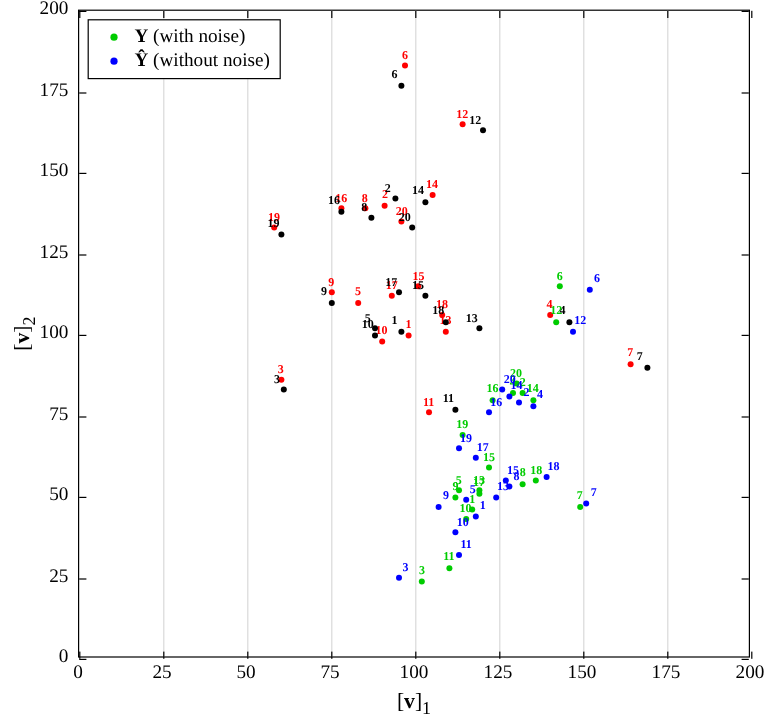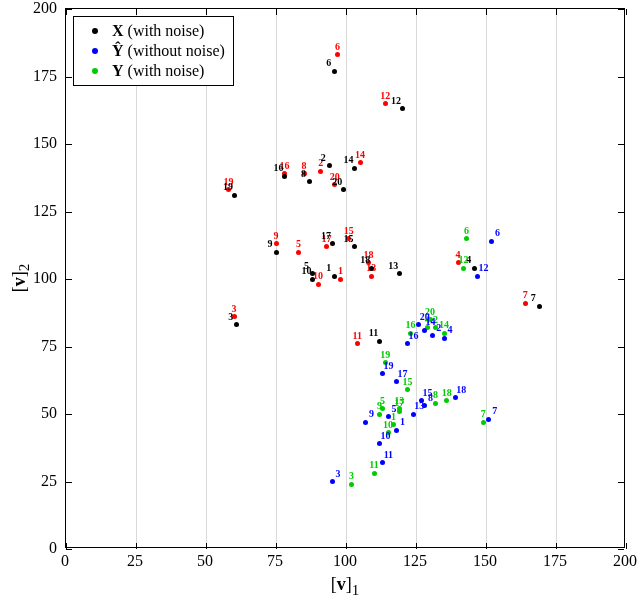--- a/index.html
+++ b/index.html
@@ -334,35 +334,29 @@
       <div class="marker c-blue" style="left: 352.8px; top: 315.9px;"></div>
       <div class="mlabel t-blue" style="left: 358.8px; top: 312.9px;">20</div>
     </div>
 
   <div class="axis-label-x" id="xlabel" style="left: 345px; top: 574px; text-align: center;">[<b>v</b>]<sub>1</sub></div>
   <div class="axis-label-y" id="ylabel" style="left: 21px; top: 278px;">[<b>v</b>]<sub>2</sub></div>
 
   <div class="legend" id="legend" style="left: 73px; top: 16px;">
       <div class="legend-row">
         <span class="legend-swatch">
-          <span class="legend-dot" style="background: rgb(0, 0, 0);"></span>
+          <span class="legend-dot" style="background: rgb(0, 204, 0);"></span>
         </span>
-        <span><b>X</b><span> (with noise)</span></span>
+        <span><b>Y</b><span> (with noise)</span></span>
       </div>
       <div class="legend-row">
         <span class="legend-swatch">
           <span class="legend-dot" style="background: rgb(0, 0, 255);"></span>
         </span>
         <span><b>Ŷ</b><span> (without noise)</span></span>
-      </div>
-      <div class="legend-row">
-        <span class="legend-swatch">
-          <span class="legend-dot" style="background: rgb(0, 204, 0);"></span>
-        </span>
-        <span><b>Y</b><span> (with noise)</span></span>
       </div>
     </div>
 
 <div class="tick-label-x" style="left: 65px; top: 552px;">0</div>
     <div class="tick-label-x" style="left: 135px; top: 552px;">25</div>
     <div class="tick-label-x" style="left: 205px; top: 552px;">50</div>
     <div class="tick-label-x" style="left: 275px; top: 552px;">75</div>
     <div class="tick-label-x" style="left: 345px; top: 552px;">100</div>
     <div class="tick-label-x" style="left: 415px; top: 552px;">125</div>
     <div class="tick-label-x" style="left: 485px; top: 552px;">150</div>

